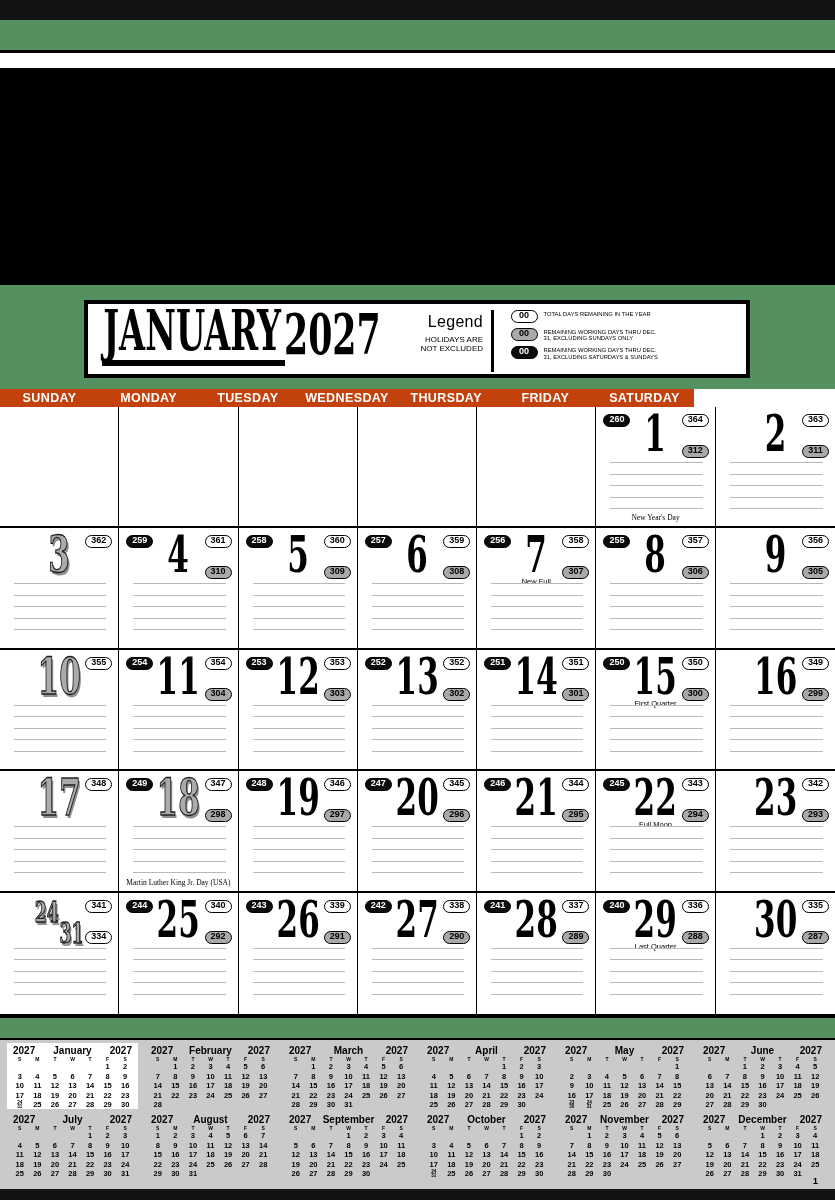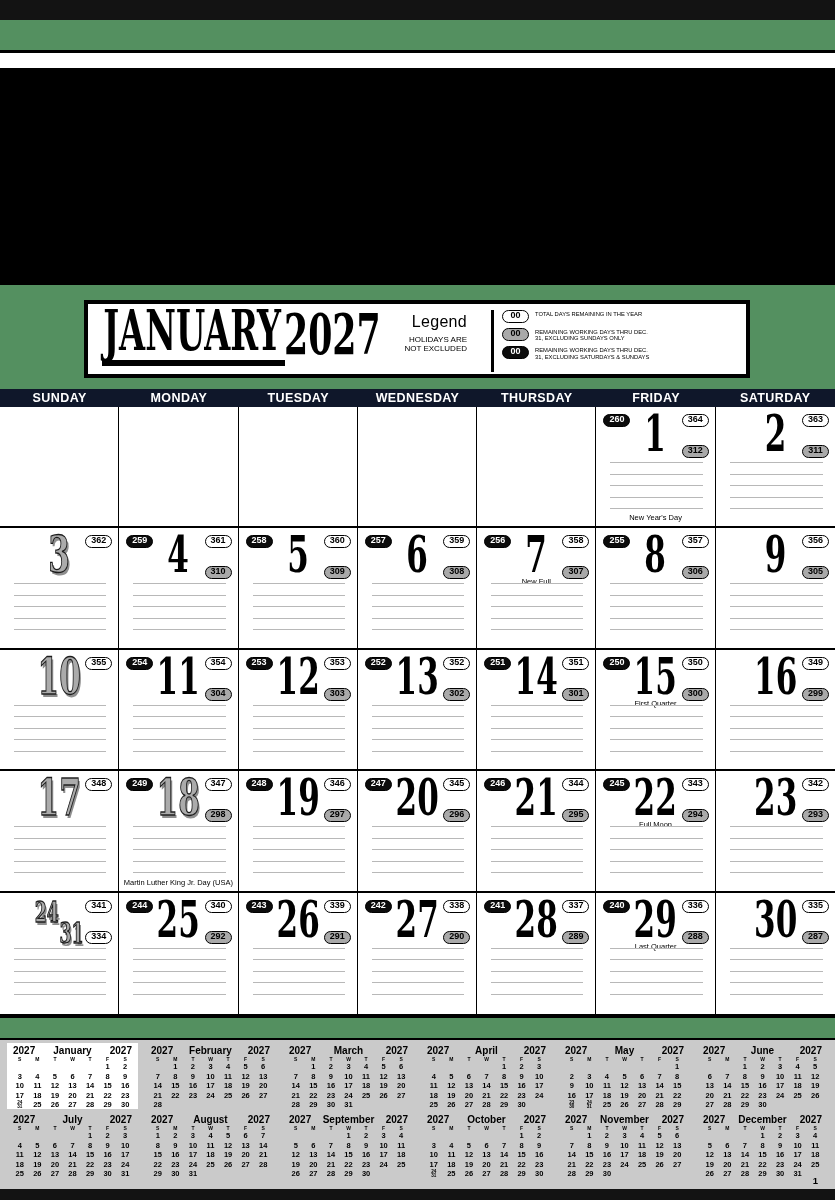--- a/index.html
+++ b/index.html
@@ -5,41 +5,41 @@
   * { margin:0; padding:0; box-sizing:border-box; }
   html,body { width:835px; }
   body { font-family:"Liberation Sans", sans-serif; background:#ffffff; }
   .page { position:relative; width:835px; height:1200px; background:#fff; overflow:hidden; }
 
   
   .top-bar      { position:absolute; left:0; top:0;    width:835px; height:20px;  background:var(--black-bar); }
   .green-top    { position:absolute; left:0; top:20px; width:835px; height:33px;  background:var(--green); border-bottom:3px solid #000; }
   .ad-space     { position:absolute; left:0; top:68px; width:835px; height:217px; background:#000; }
   .header-band  { position:absolute; left:0; top:285px; width:835px; height:104px; background:var(--green); }
-  .weekday-bar  { position:absolute; left:0; top:389px; width:835px; height:18px; background:#0f172a; display:flex; }
+  .weekday-bar  { position:absolute; left:0; top:389px; width:694px; height:18px; background:#c2410c; display:flex; }
   .grid         { position:absolute; left:0; top:407px; width:835px; height:607px; display:grid;
                   grid-template-columns:repeat(7,1fr); grid-template-rows:repeat(5,1fr); background:#f0abfc; }
   .footer-band  { position:absolute; left:0; top:1014px; width:835px; height:26px; background:var(--green);
                   border-top:4px solid #000; border-bottom:2px solid #000; }
   .mini-panel   { position:absolute; left:0; top:1040px; width:835px; height:160px; background:var(--panel-gray); }
   .bottom-bar   { position:absolute; left:0; bottom:0; width:835px; height:11px; background:var(--black-bar); }
 
   
   .title-box { position:absolute; left:84px; top:15px; width:666px; height:78px; background:#fff; border:4px solid #000; }
   .tmonth { position:absolute; left:14px; bottom:8px; font-family:"DejaVu Serif",serif; font-weight:bold;
             font-size:56px; line-height:1; transform:scaleX(.6); transform-origin:left bottom;
             border-bottom:6px solid #000; padding:0 6px 2px 2px; white-space:nowrap; }
   .tyear  { position:absolute; left:196px; bottom:12px; font-family:"DejaVu Serif",serif; font-weight:bold;
             font-size:56px; line-height:1; transform:scaleX(.62); transform-origin:left bottom; white-space:nowrap; }
-  .lcol { position:absolute; left:306px; top:9px; width:73px; text-align:right; }
+  .lcol { position:absolute; left:322px; top:9px; width:73px; text-align:right; }
   .lheading { font-size:16px; letter-spacing:.3px; }
   .lnote { margin-top:4px; font-size:8px; line-height:9px; width:73px; }
   .ldivider { position:absolute; left:403px; top:6px; width:3px; height:62px; background:#000; }
   .litems { position:absolute; left:414px; top:6px; width:170px; }
-  .lrow { display:flex; align-items:flex-start; margin-bottom:5px; }
+  .lrow { display:flex; align-items:flex-start; margin-bottom:5px;justify-content:center; }
   .llabel { font-size:5.8px; line-height:6.2px; margin-left:6px; padding-top:1px; width:120px; }
 
   
   .pill { display:inline-block; min-width:27px; height:13px; border:1.8px solid #000; border-radius:7px;
           font-size:9px; font-weight:bold; line-height:9.5px; text-align:center; padding:0 3px;
           background:#fff; color:#000; font-family:"Liberation Sans",sans-serif; }
   .pill.gray  { background:var(--badge-gray); }
   .pill.black { background:#0c0c0c; color:#fff; border-color:#000; }
 
   
@@ -54,21 +54,21 @@
   .daynum { position:absolute; top:2px; left:0; right:0; text-align:center;
             font-family:"DejaVu Serif",serif; font-weight:bold; font-size:50px; line-height:1;
             transform:scaleX(.62); transform-origin:center top; color:#000; }
   .muted .daynum { color:#ababab; -webkit-text-stroke:1.3px #1c1c1c; text-shadow:2.5px 2.5px 0 #8f8f8f; }
   .daynum.stack { font-size:28px; top:6px; }
   .daynum.stack .d1 { display:block; margin-right:40px; }
   .daynum.stack .d2 { display:block; margin-left:40px; margin-top:-7px; }
   .caption { position:absolute; top:49px; left:0; right:0; text-align:center; font-size:7.5px; color:#000; }
   .mlines { position:absolute; left:14px; right:12px; top:55px; }
   .mline { height:1px; background:var(--line-gray); margin-bottom:10.5px; }
-  .note { position:absolute; bottom:4px; left:0; right:0; text-align:center; font-size:7.5px; color:#000; }
+  .note { position:absolute; bottom:4px; left:0; right:0; text-align:center; font-size:7.5px; color:#000;font-family:Liberation Serif, serif; }
 
   
   .minis { position:absolute; left:7px; top:3px; width:821px; height:142px; display:grid;
            grid-template-columns:repeat(6,1fr); grid-template-rows:66px 66px; column-gap:7px; row-gap:3px; }
   .mini { padding:2px 4px; color:#000; }
   .mini.hl { background:#fff; }
   .mini-head { display:flex; justify-content:space-between; font-size:10px; font-weight:bold; line-height:11px; padding:0 2px; }
   .mini-row { display:grid; grid-template-columns:repeat(7,1fr); text-align:center; }
   .ml { font-size:5px; font-weight:bold; line-height:6px; }
   .mc { font-size:7.5px; font-weight:bold; line-height:9.6px; }

